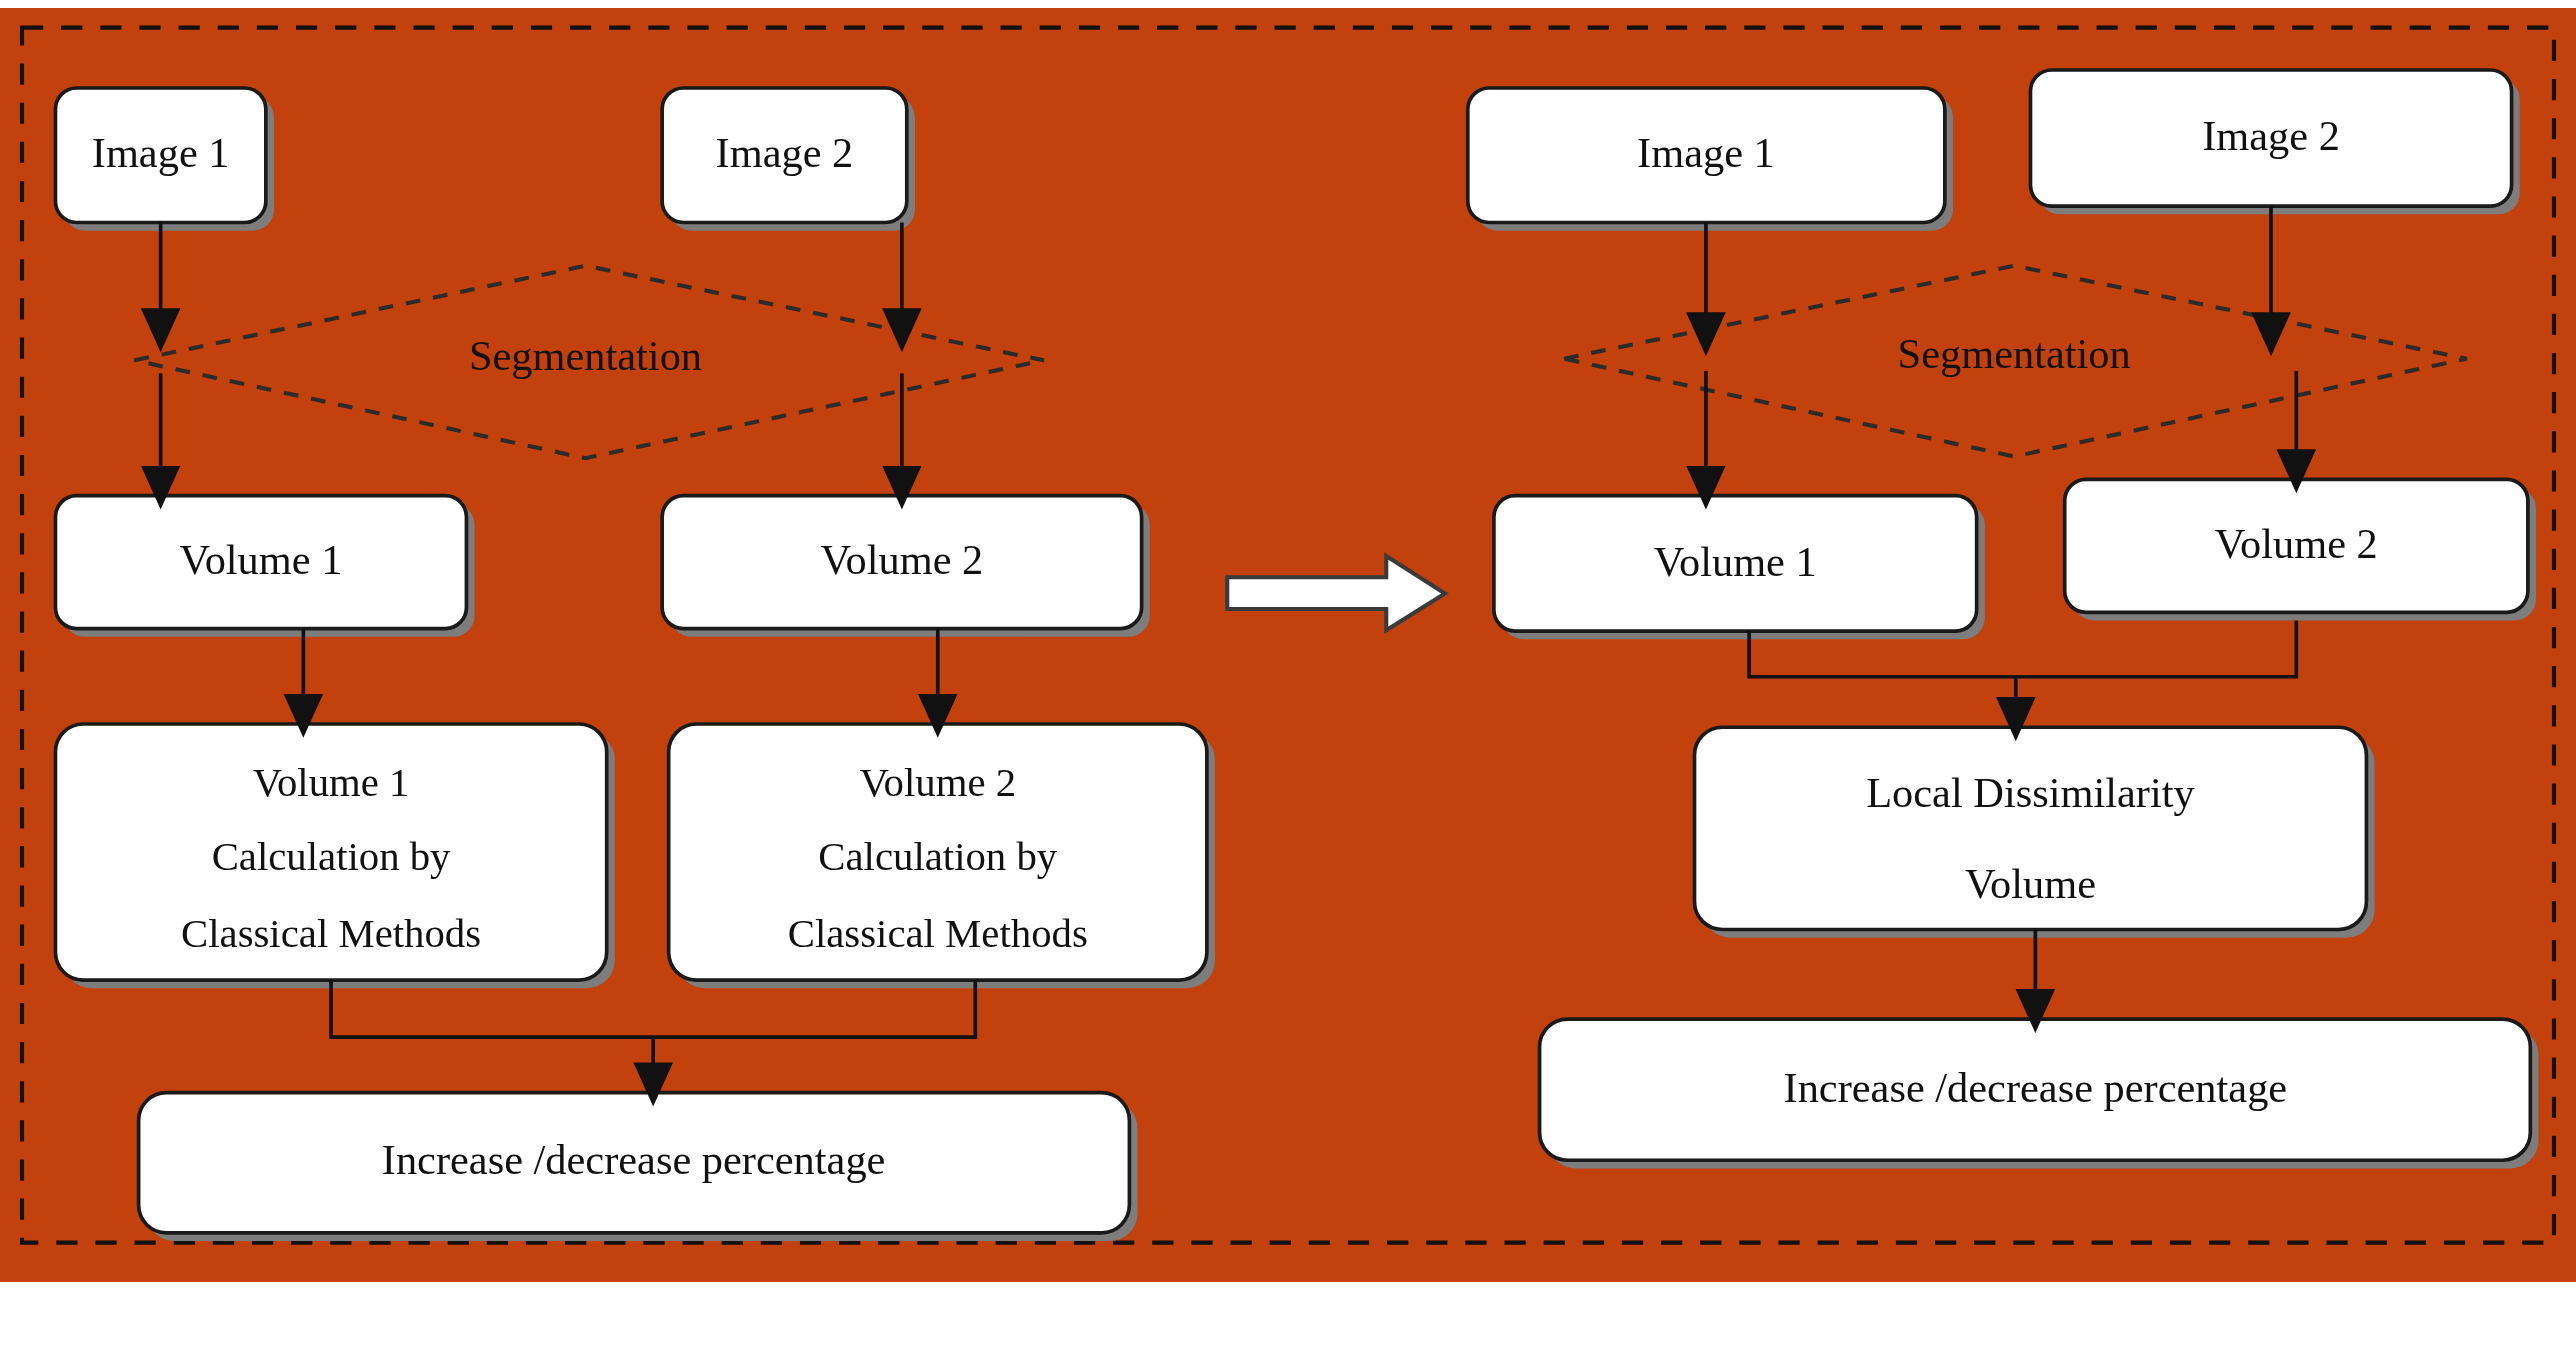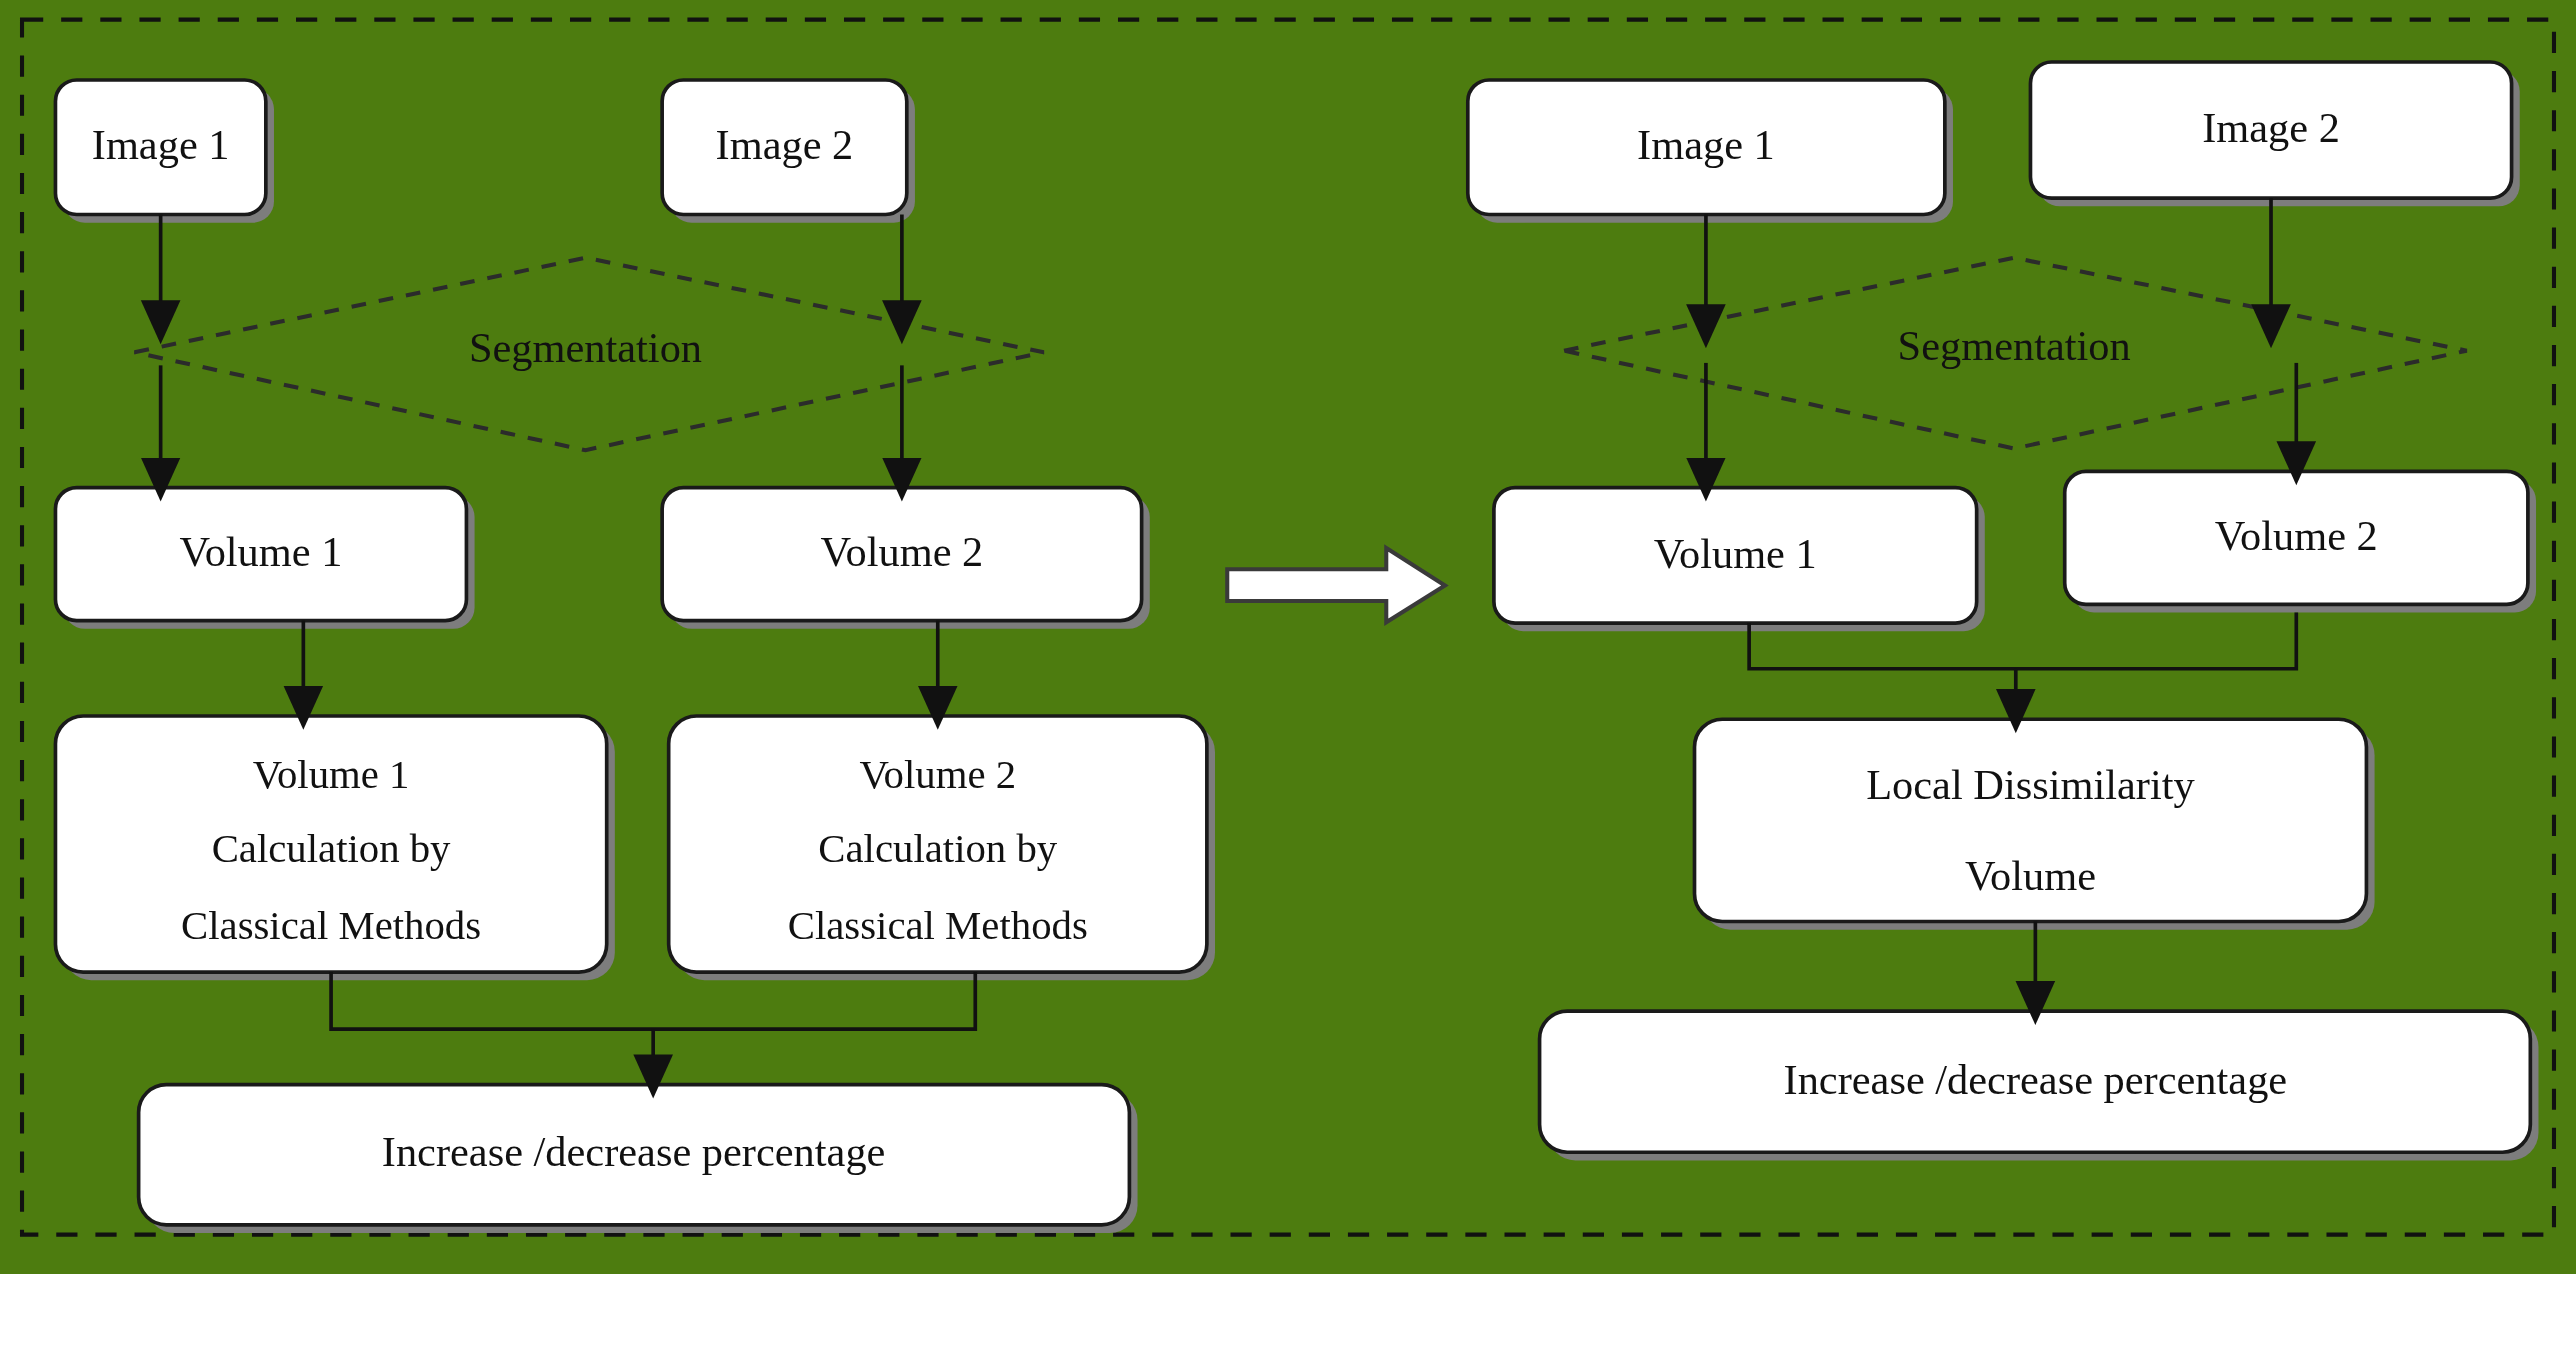--- a/index.html
+++ b/index.html
@@ -4,23 +4,24 @@
 <style>
   html, body {
     margin: 0;
     padding: 0;
     background: #ffffff;
   }
   #canvas {
     position: relative;
     width: 2576px;
     height: 1274px;
-    background: #4d7c0f;
+    background: #c2410c;
     font-family: "Liberation Serif", "DejaVu Serif", serif;
     overflow: hidden;
+    margin-top: 8px;
   }
   svg.layer {
     position: absolute;
     top: 0;
     left: 0;
     width: 2576px;
     height: 1357px;
   }
   .node-text {
     font-family: "Liberation Serif", "DejaVu Serif", serif;

